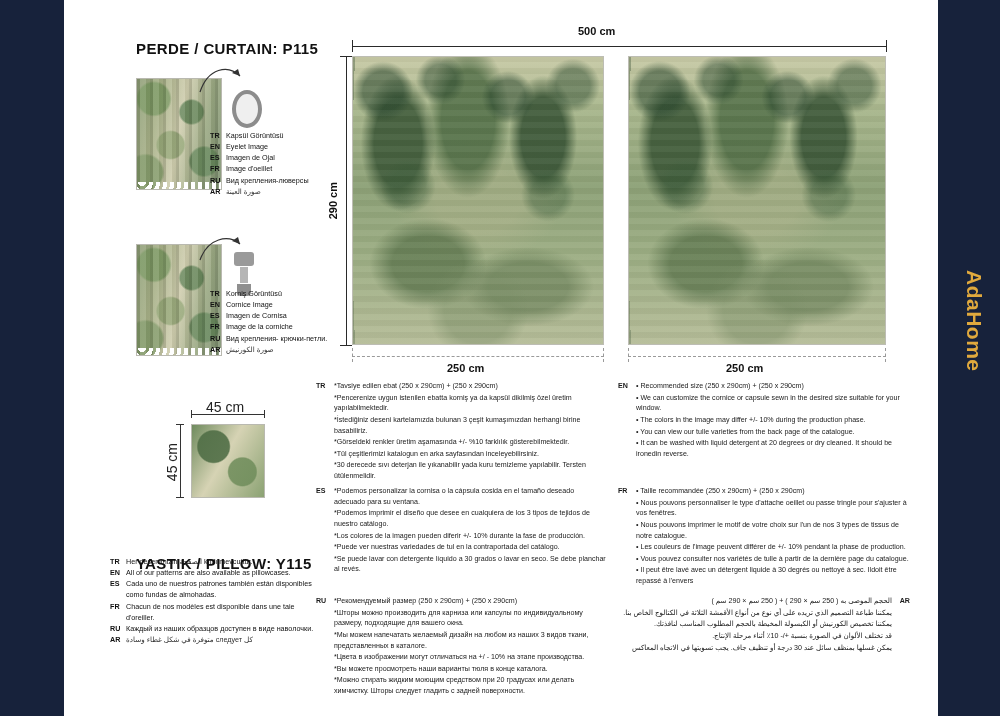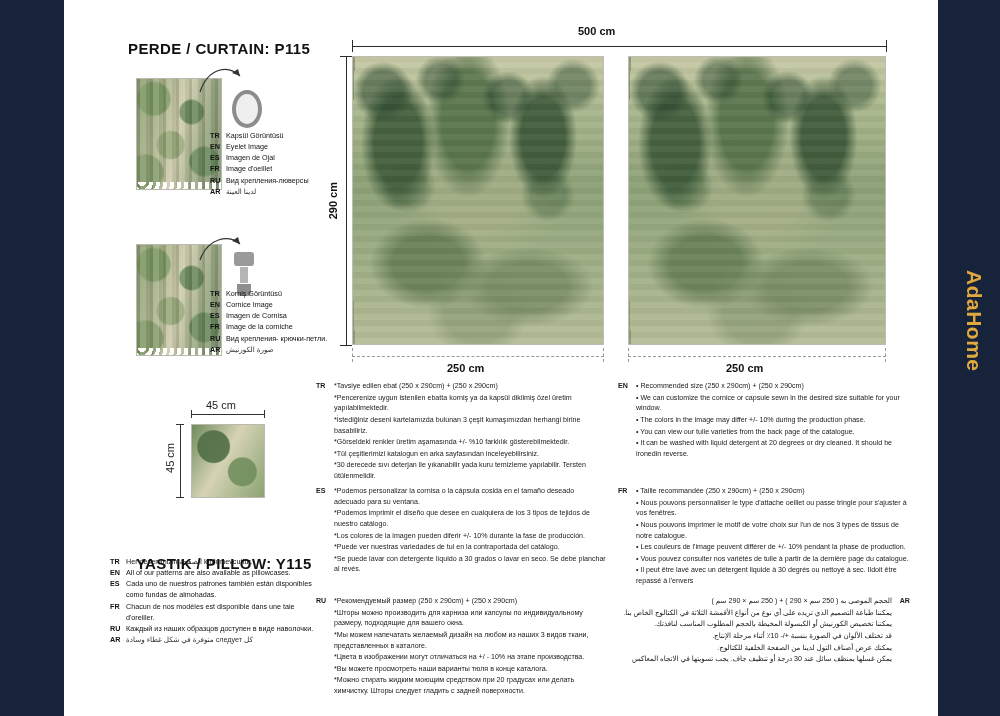--- a/index.html
+++ b/index.html
@@ -27,21 +27,21 @@
     color:#e0a93d;
     font-size:21px;
     font-weight:bold;
     letter-spacing:0.5px;
     writing-mode:vertical-rl;
     text-orientation:mixed;
   }
 
   
   .curtain-title {
-    position:absolute; left:128px; top:40px;
+    position:absolute; left:136px; top:40px;
     font-size:15px; font-weight:bold; letter-spacing:0.4px;
   }
   .pillow-title {
     position:absolute; left:136px; top:555px;
     font-size:15px; font-weight:bold; letter-spacing:0.4px;text-align:right;
   }
 
   
   .curtain-swatch {
     position:absolute;
@@ -116,21 +116,21 @@
     position:absolute;
     left:191px; top:424px;
     width:74px; height:74px;
     border:1px solid #b9b9b0;
     background:
       radial-gradient(circle at 30% 30%, rgba(80,110,70,0.9) 0 22%, transparent 24%),
       radial-gradient(circle at 70% 65%, rgba(110,140,90,0.85) 0 20%, transparent 22%),
       linear-gradient(120deg,#6f8b5e 0%, #d6d3b4 45%, #8ba273 100%);
   }
   .dim-line { position:absolute; background:#333; }
-  .dim-label { position:absolute; font-size:11px; color:#222; }
+  .dim-label { position:absolute; font-size:14px; color:#222; }
   .dim-label.vert { writing-mode:vertical-rl; transform:rotate(180deg); }
 
   .pillow-legend {
     position:absolute; left:110px; top:556px; width:215px;
   }
 
   
   .panel {
     position:absolute;
     border:1px solid #bdbdb4;
@@ -232,21 +232,21 @@
   <div class="row">
       <span class="code">FR</span>
       <span class="txt">Image d'oeillet</span>
     </div>
   <div class="row">
       <span class="code">RU</span>
       <span class="txt">Вид крепления-люверсы</span>
     </div>
   <div class="row ar">
       <span class="code">AR</span>
-      <span class="txt">لدينا العينة</span>
+      <span class="txt">صورة العينة</span>
     </div>
 </div>
 
 <div class="curtain-swatch" style="left:136px; top:244px; width:86px; height:112px;">
   <div class="curtain-img"></div>
   <div class="curtain-bottom-wave"></div>
 </div>
 <svg class="arrow-svg" style="left:198px; top:232px;" width="46" height="34" viewBox="0 0 46 34">
   <path d="M2 28 C 10 6, 30 2, 42 12" stroke="#333" stroke-width="1.2" fill="none"></path>
   <path d="M42 12 L 34 9 L 40 5 Z" fill="#333"></path>
@@ -421,17 +421,16 @@
 </div>
 
 <div class="txtblock" style="left:618px; top:596px; width:292px;">
   <div class="head rtl-head">
     <span class="lang">AR</span>
     <span class="body rtl">
       <p>الحجم الموصى به ( 250 سم × 290 ) + ( 250 سم × 290 سم )</p>
       <p>يمكننا طباعة التصميم الذي تريده على أي نوع من أنواع الأقمشة الثلاثة في الكتالوج الخاص بنا.</p>
       <p>يمكننا تخصيص الكورنيش أو الكبسولة المخيطة بالحجم المطلوب المناسب لنافذتك.</p>
       <p>قد تختلف الألوان في الصورة بنسبة +/- 10٪ أثناء مرحلة الإنتاج.</p>
-      <p>يمكنك عرض أصناف التول لدينا من الصفحة الخلفية للكتالوج.</p>
       <p>يمكن غسلها بمنظف سائل عند 30 درجة أو تنظيف جاف. يجب تسويتها في الاتجاه المعاكس</p>
     </span>
   </div>
 </div>
 
 </body></html>

